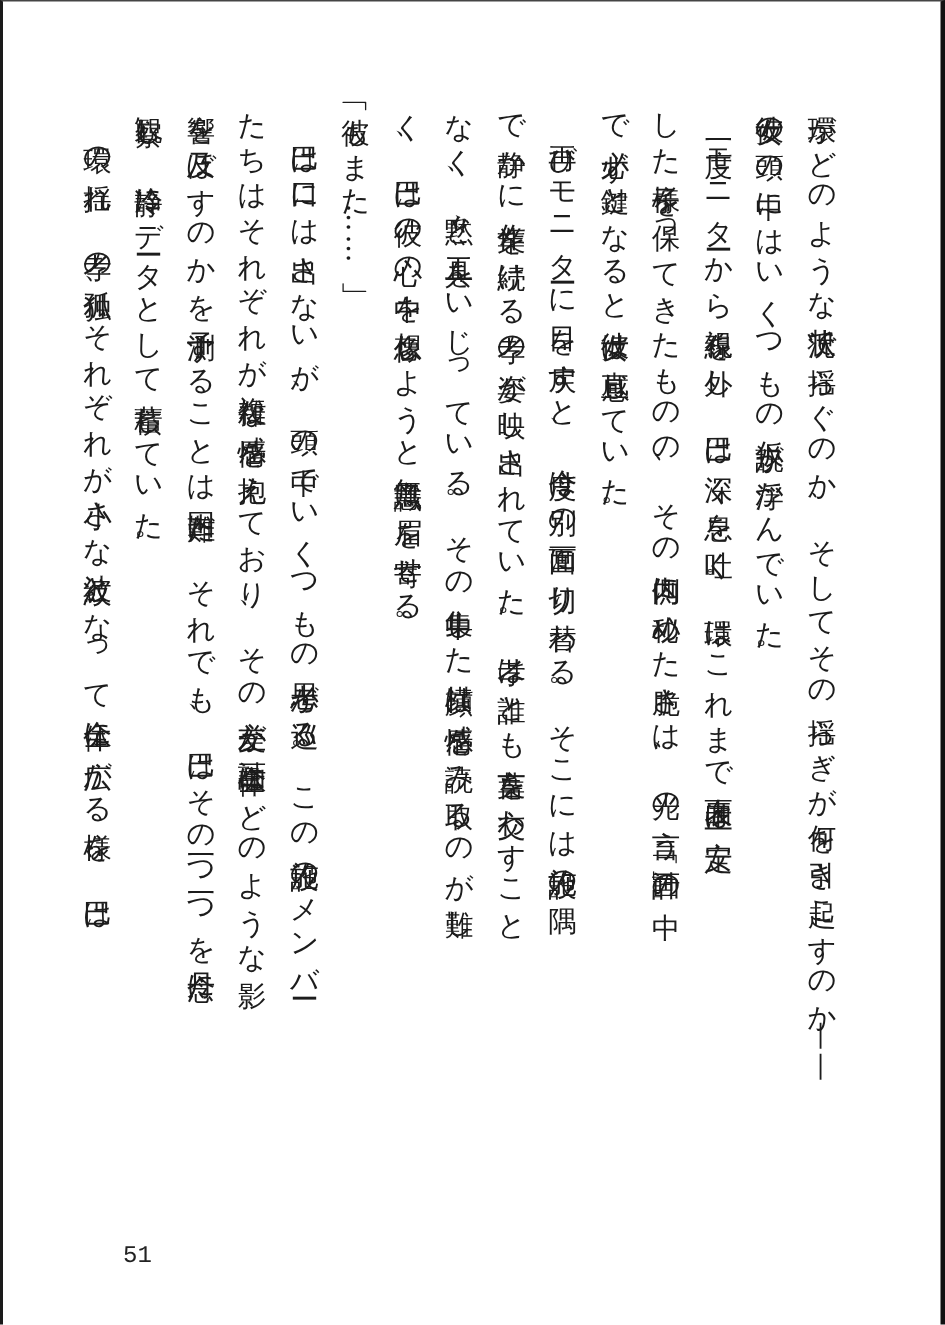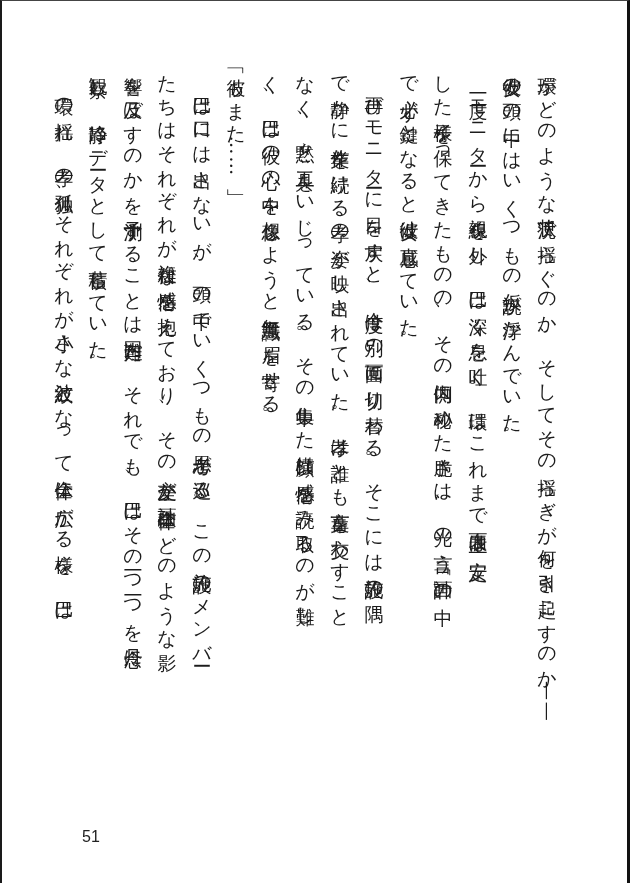--- a/index.html
+++ b/index.html
@@ -37,21 +37,21 @@
     letter-spacing: 1.7px;
     color: #1c1c1c;
     white-space: nowrap;
     width: 22px;
     height: 740px;
   }
   .page-number {
     position: absolute;
     left: 80px;
     top: 827px;
-    font-family: Liberation Sans, sans-serif;
+    font-family: Liberation Mono, monospace;
     font-size: 16px;
     color: #222;
   }
 </style>
 </head>
 <body>
 
 <div class="page">
   <div class="line" style="left:535px;">環がどのような状況で揺らぐのか、そしてその揺らぎが何を引き起こすのか——</div>
   <div class="line" style="left:500px;">彼女の頭の中にはいくつもの仮説が浮かんでいた。</div>

